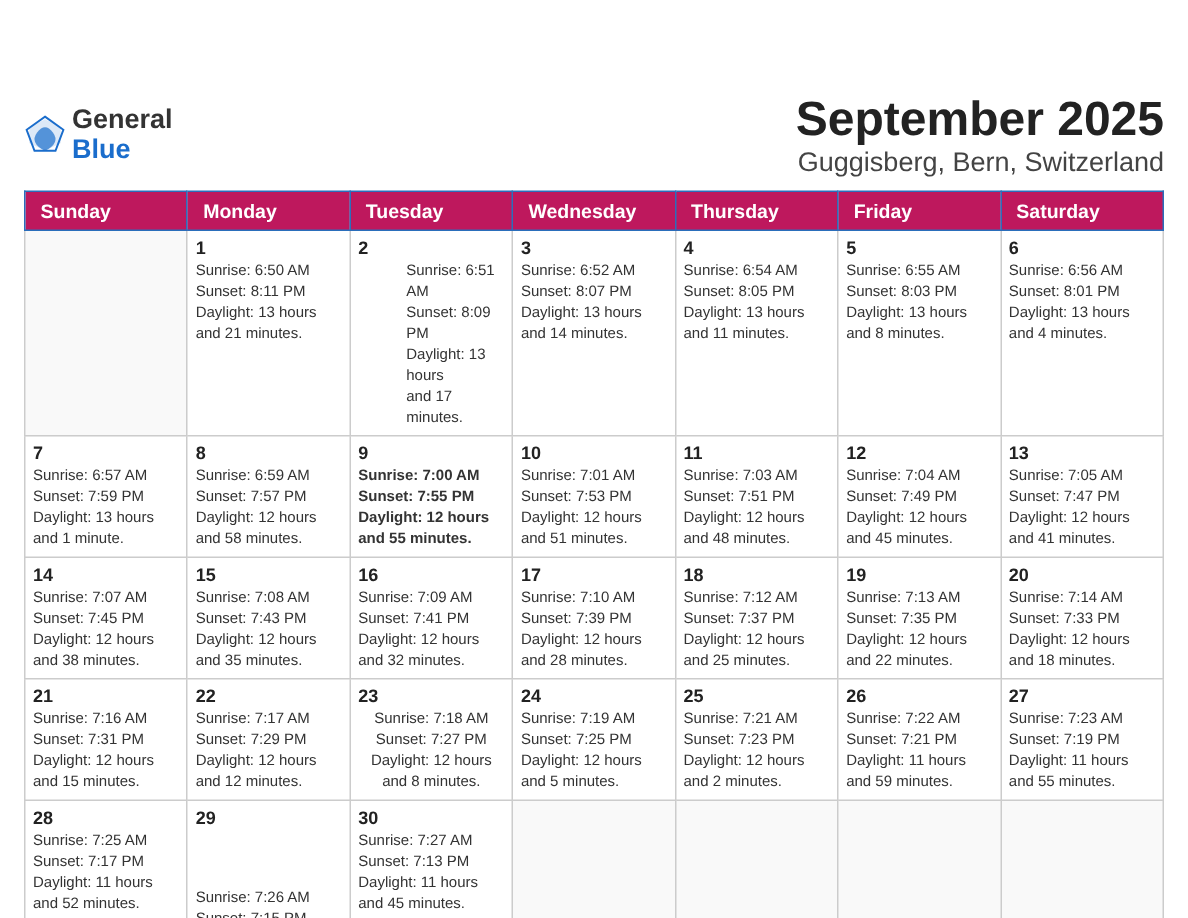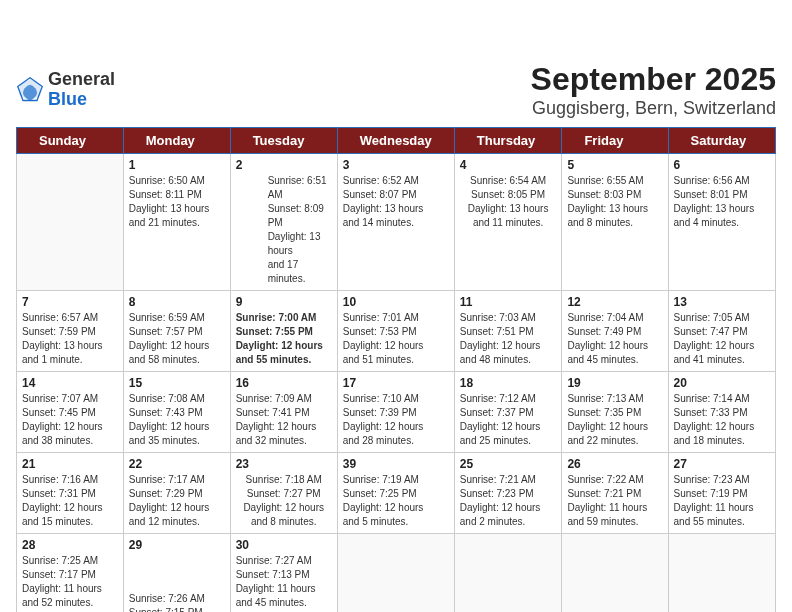--- a/index.html
+++ b/index.html
@@ -44,25 +44,25 @@
     .location {
       font-size: 18px;
       color: #444;
     }
     .calendar {
       width: 100%;
       border-collapse: collapse;
       border: 1px solid #ccc;
     }
     .calendar th {
-      background: #7f1d1d;
+      background: #be185d;
       color: #fff;
       font-size: 13px;
       font-weight: bold;
-      padding: 5px 22px;
+      padding: 5px 10px;
       text-align: left;
       border: 1px solid #2a6ebb;
     }
     .calendar td {
       vertical-align: top;
       border: 1px solid #ccc;
       padding: 4px 5px;
       font-size: 10.5px;
       color: #333;
       width: 108px;
@@ -141,21 +141,21 @@
         </td>
         <td>
           <span class="day-number">3</span>
           <div class="day-info" style="white-space: pre-line;">Sunrise: 6:52 AM
 Sunset: 8:07 PM
 Daylight: 13 hours
 and 14 minutes.</div>
         </td>
         <td>
           <span class="day-number">4</span>
-          <div class="day-info" style="white-space: pre-line; text-align: center;">Sunrise: 6:54 AM
+          <div class="day-info" style="white-space: pre-line;">Sunrise: 6:54 AM
 Sunset: 8:05 PM
 Daylight: 13 hours
 and 11 minutes.</div>
         </td>
         <td>
           <span class="day-number">5</span>
           <div class="day-info" style="white-space: pre-line;">Sunrise: 6:55 AM
 Sunset: 8:03 PM
 Daylight: 13 hours
 and 8 minutes.</div>
@@ -286,21 +286,21 @@
 and 12 minutes.</div>
         </td>
         <td>
           <span class="day-number">23</span>
           <div class="day-info" style="white-space: pre-line; text-align: center;">Sunrise: 7:18 AM
 Sunset: 7:27 PM
 Daylight: 12 hours
 and 8 minutes.</div>
         </td>
         <td>
-          <span class="day-number">39</span>
+          <span class="day-number">24</span>
           <div class="day-info" style="white-space: pre-line;">Sunrise: 7:19 AM
 Sunset: 7:25 PM
 Daylight: 12 hours
 and 5 minutes.</div>
         </td>
         <td>
           <span class="day-number">25</span>
           <div class="day-info" style="white-space: pre-line;">Sunrise: 7:21 AM
 Sunset: 7:23 PM
 Daylight: 12 hours

